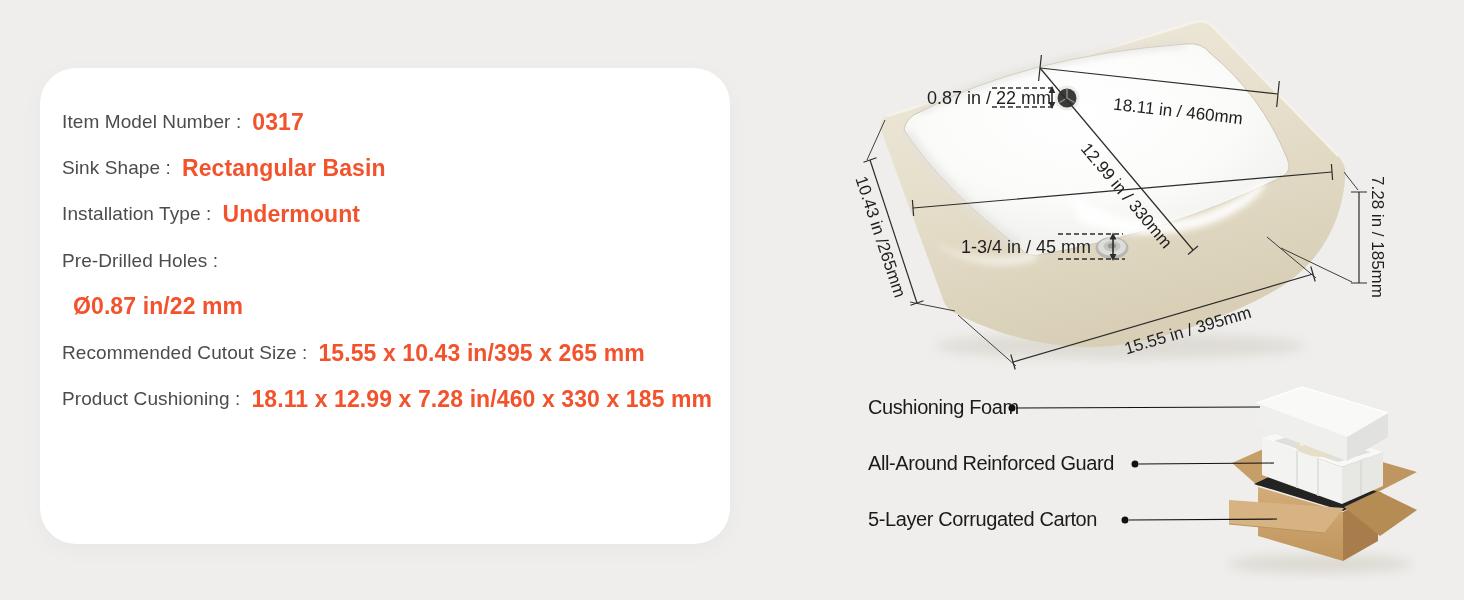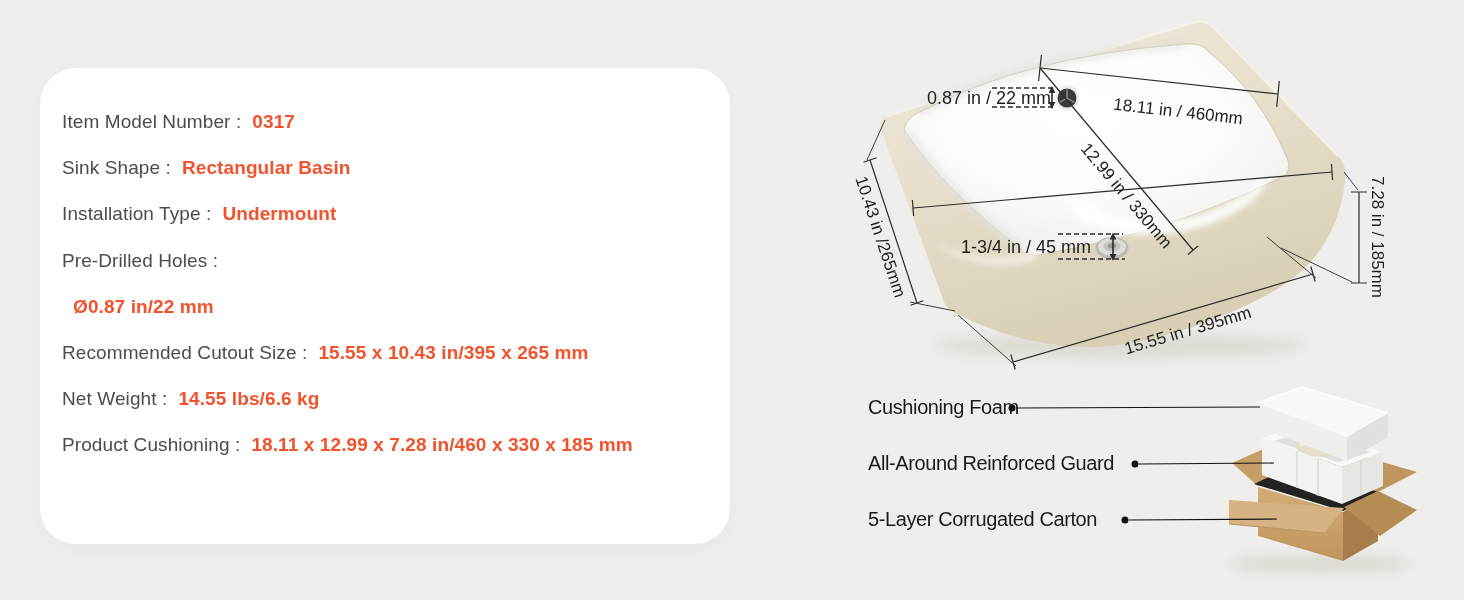--- a/index.html
+++ b/index.html
@@ -17,21 +17,21 @@
     box-shadow:0 6px 24px rgba(0,0,0,0.03);
     padding:31px 4px 0 22px;box-sizing:border-box;
   }
   .spec-row{
     height:46.2px;display:flex;align-items:center;white-space:nowrap;
   }
   .spec-label{
     font-size:19px;color:#4c4c4c;letter-spacing:0.1px;
   }
   .spec-value{
-    font-size:19px;font-weight:bold;color:#f2532c;margin-left:11px;
+    font-size:23px;font-weight:bold;color:#f2532c;margin-left:11px;
     letter-spacing:0.1px;
   }
   
   .diagram-svg{position:absolute;left:840px;top:0;width:624px;height:600px;}
   .dim-text{font-family:"Liberation Sans","DejaVu Sans",sans-serif;font-size:17px;fill:#1f1f1f;}
   .dim-text-sm{font-family:"Liberation Sans","DejaVu Sans",sans-serif;font-size:18px;fill:#1f1f1f;}
   .pack-text{font-family:"Liberation Sans","DejaVu Sans",sans-serif;font-size:20px;fill:#1b1b1b;letter-spacing:-0.4px;}
 </style>
 </head>
 <body>
@@ -53,24 +53,20 @@
     </div>
     <div class="spec-row">
       <span class="spec-label">Pre-Drilled Holes :</span>
     </div>
     <div class="spec-row">
       <span class="spec-value">Ø0.87 in/22 mm</span>
     </div>
     <div class="spec-row">
       <span class="spec-label">Recommended Cutout Size :</span>
       <span class="spec-value">15.55 x 10.43 in/395 x 265 mm</span>
-    </div>
-    <div class="spec-row">
-      <span class="spec-label">Net Weight :</span>
-      <span class="spec-value">14.55 lbs/6.6 kg</span>
     </div>
     <div class="spec-row">
       <span class="spec-label">Product Cushioning :</span>
       <span class="spec-value">18.11 x 12.99 x 7.28 in/460 x 330 x 185 mm</span>
     </div>
   </section>
 
   <svg class="diagram-svg" viewBox="0 0 624 600">
     <defs>
       <linearGradient id="rimGrad" x1="0" y1="0" x2="0.35" y2="1">

